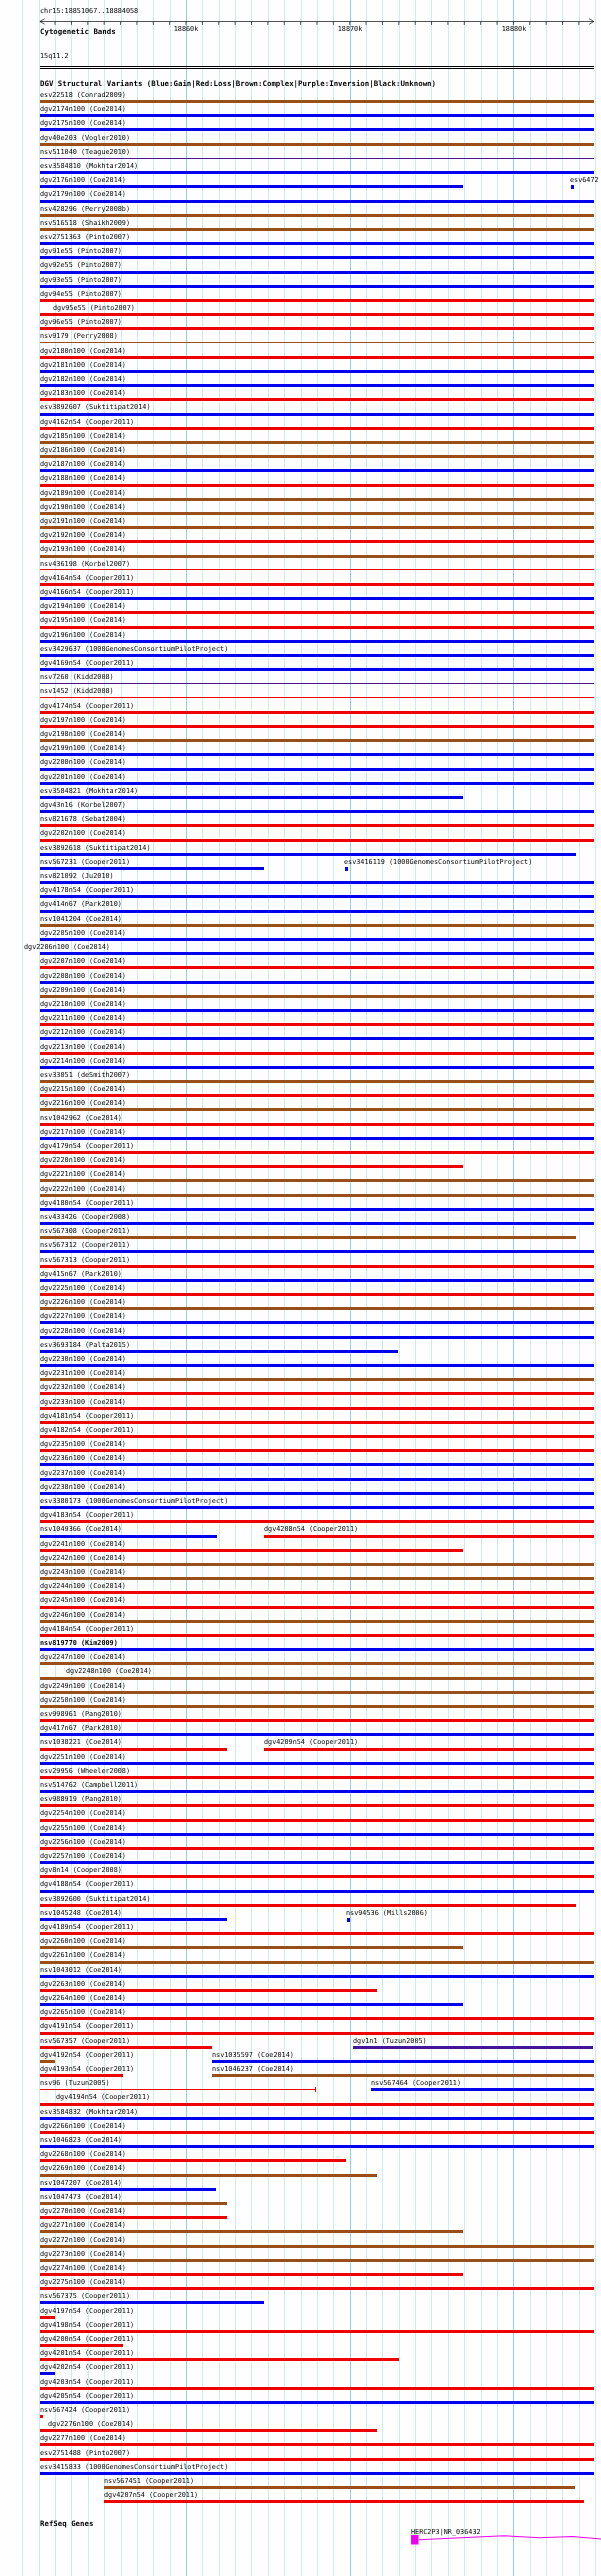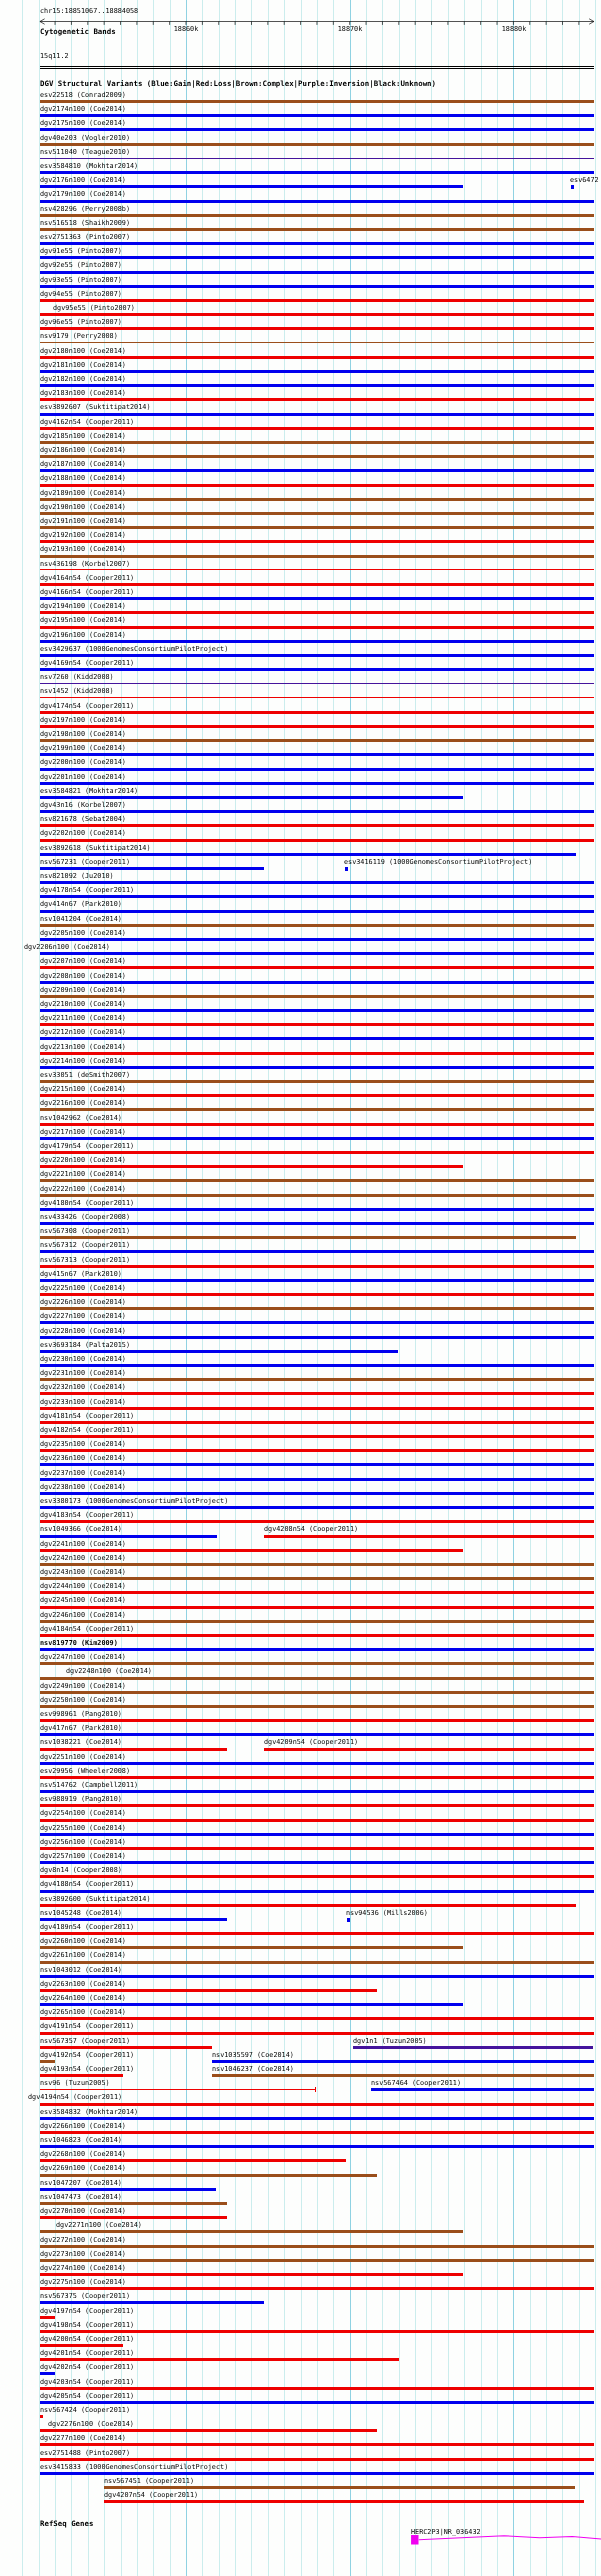--- a/index.html
+++ b/index.html
@@ -407,39 +407,39 @@
       <div class="bar" style="left: 212px; background: rgb(0, 0, 238); top: 2060px; height: 3.4px; width: 382px;"></div>
       <div class="lab" style="left: 40px; top: 2066px;">dgv4193n54 (Cooper2011)</div>
       <div class="bar" style="left: 40px; background: rgb(238, 0, 0); top: 2074px; height: 3.4px; width: 83px;"></div>
       <div class="lab" style="left: 212px; top: 2066px;">nsv1046237 (Coe2014)</div>
       <div class="bar" style="left: 212px; background: rgb(154, 78, 26); top: 2074px; height: 3.4px; width: 382px;"></div>
       <div class="lab" style="left: 40px; top: 2080px;">nsv96 (Tuzun2005)</div>
       <div class="bar" style="left: 40px; background: rgb(238, 0, 0); top: 2089px; height: 1.4px; width: 275px;"></div>
       <div class="bar" style="left: 315px; top: 2087px; width: 1.4px; height: 5.4px; background: rgb(238, 0, 0);"></div>
       <div class="lab" style="left: 371px; top: 2080px;">nsv567464 (Cooper2011)</div>
       <div class="bar" style="left: 371px; background: rgb(0, 0, 238); top: 2088px; height: 3.4px; width: 223px;"></div>
-      <div class="lab" style="left: 28px; top: 2094px;">dgv4194n54 (Cooper2011)</div>
+      <div class="lab" style="left: 56px; top: 2094px;">dgv4194n54 (Cooper2011)</div>
       <div class="bar" style="left: 40px; background: rgb(238, 0, 0); top: 2103px; height: 3.4px; width: 554px;"></div>
       <div class="lab" style="left: 40px; top: 2109px;">esv3584832 (Mokhtar2014)</div>
       <div class="bar" style="left: 40px; background: rgb(0, 0, 238); top: 2117px; height: 3.4px; width: 554px;"></div>
       <div class="lab" style="left: 40px; top: 2123px;">dgv2266n100 (Coe2014)</div>
       <div class="bar" style="left: 40px; background: rgb(238, 0, 0); top: 2131px; height: 3.4px; width: 554px;"></div>
       <div class="lab" style="left: 40px; top: 2137px;">nsv1046823 (Coe2014)</div>
       <div class="bar" style="left: 40px; background: rgb(0, 0, 238); top: 2145px; height: 3.4px; width: 554px;"></div>
       <div class="lab" style="left: 40px; top: 2151px;">dgv2268n100 (Coe2014)</div>
       <div class="bar" style="left: 40px; background: rgb(238, 0, 0); top: 2159px; height: 3.4px; width: 306px;"></div>
       <div class="lab" style="left: 40px; top: 2165px;">dgv2269n100 (Coe2014)</div>
       <div class="bar" style="left: 40px; background: rgb(154, 78, 26); top: 2174px; height: 3.4px; width: 337px;"></div>
       <div class="lab" style="left: 40px; top: 2180px;">nsv1047207 (Coe2014)</div>
       <div class="bar" style="left: 40px; background: rgb(0, 0, 238); top: 2188px; height: 3.4px; width: 176px;"></div>
       <div class="lab" style="left: 40px; top: 2194px;">nsv1047473 (Coe2014)</div>
       <div class="bar" style="left: 40px; background: rgb(154, 78, 26); top: 2202px; height: 3.4px; width: 187px;"></div>
       <div class="lab" style="left: 40px; top: 2208px;">dgv2270n100 (Coe2014)</div>
       <div class="bar" style="left: 40px; background: rgb(238, 0, 0); top: 2216px; height: 3.4px; width: 187px;"></div>
-      <div class="lab" style="left: 56px; top: 2222px;">dgv2271n100 (Coe2014)</div>
+      <div class="lab" style="left: 40px; top: 2222px;">dgv2271n100 (Coe2014)</div>
       <div class="bar" style="left: 40px; background: rgb(154, 78, 26); top: 2230px; height: 3.4px; width: 423px;"></div>
       <div class="lab" style="left: 40px; top: 2237px;">dgv2272n100 (Coe2014)</div>
       <div class="bar" style="left: 40px; background: rgb(154, 78, 26); top: 2245px; height: 3.4px; width: 554px;"></div>
       <div class="lab" style="left: 40px; top: 2251px;">dgv2273n100 (Coe2014)</div>
       <div class="bar" style="left: 40px; background: rgb(154, 78, 26); top: 2259px; height: 3.4px; width: 554px;"></div>
       <div class="lab" style="left: 40px; top: 2265px;">dgv2274n100 (Coe2014)</div>
       <div class="bar" style="left: 40px; background: rgb(238, 0, 0); top: 2273px; height: 3.4px; width: 423px;"></div>
       <div class="lab" style="left: 40px; top: 2279px;">dgv2275n100 (Coe2014)</div>
       <div class="bar" style="left: 40px; background: rgb(238, 0, 0); top: 2287px; height: 3.4px; width: 554px;"></div>
       <div class="lab" style="left: 40px; top: 2293px;">nsv567375 (Cooper2011)</div>

